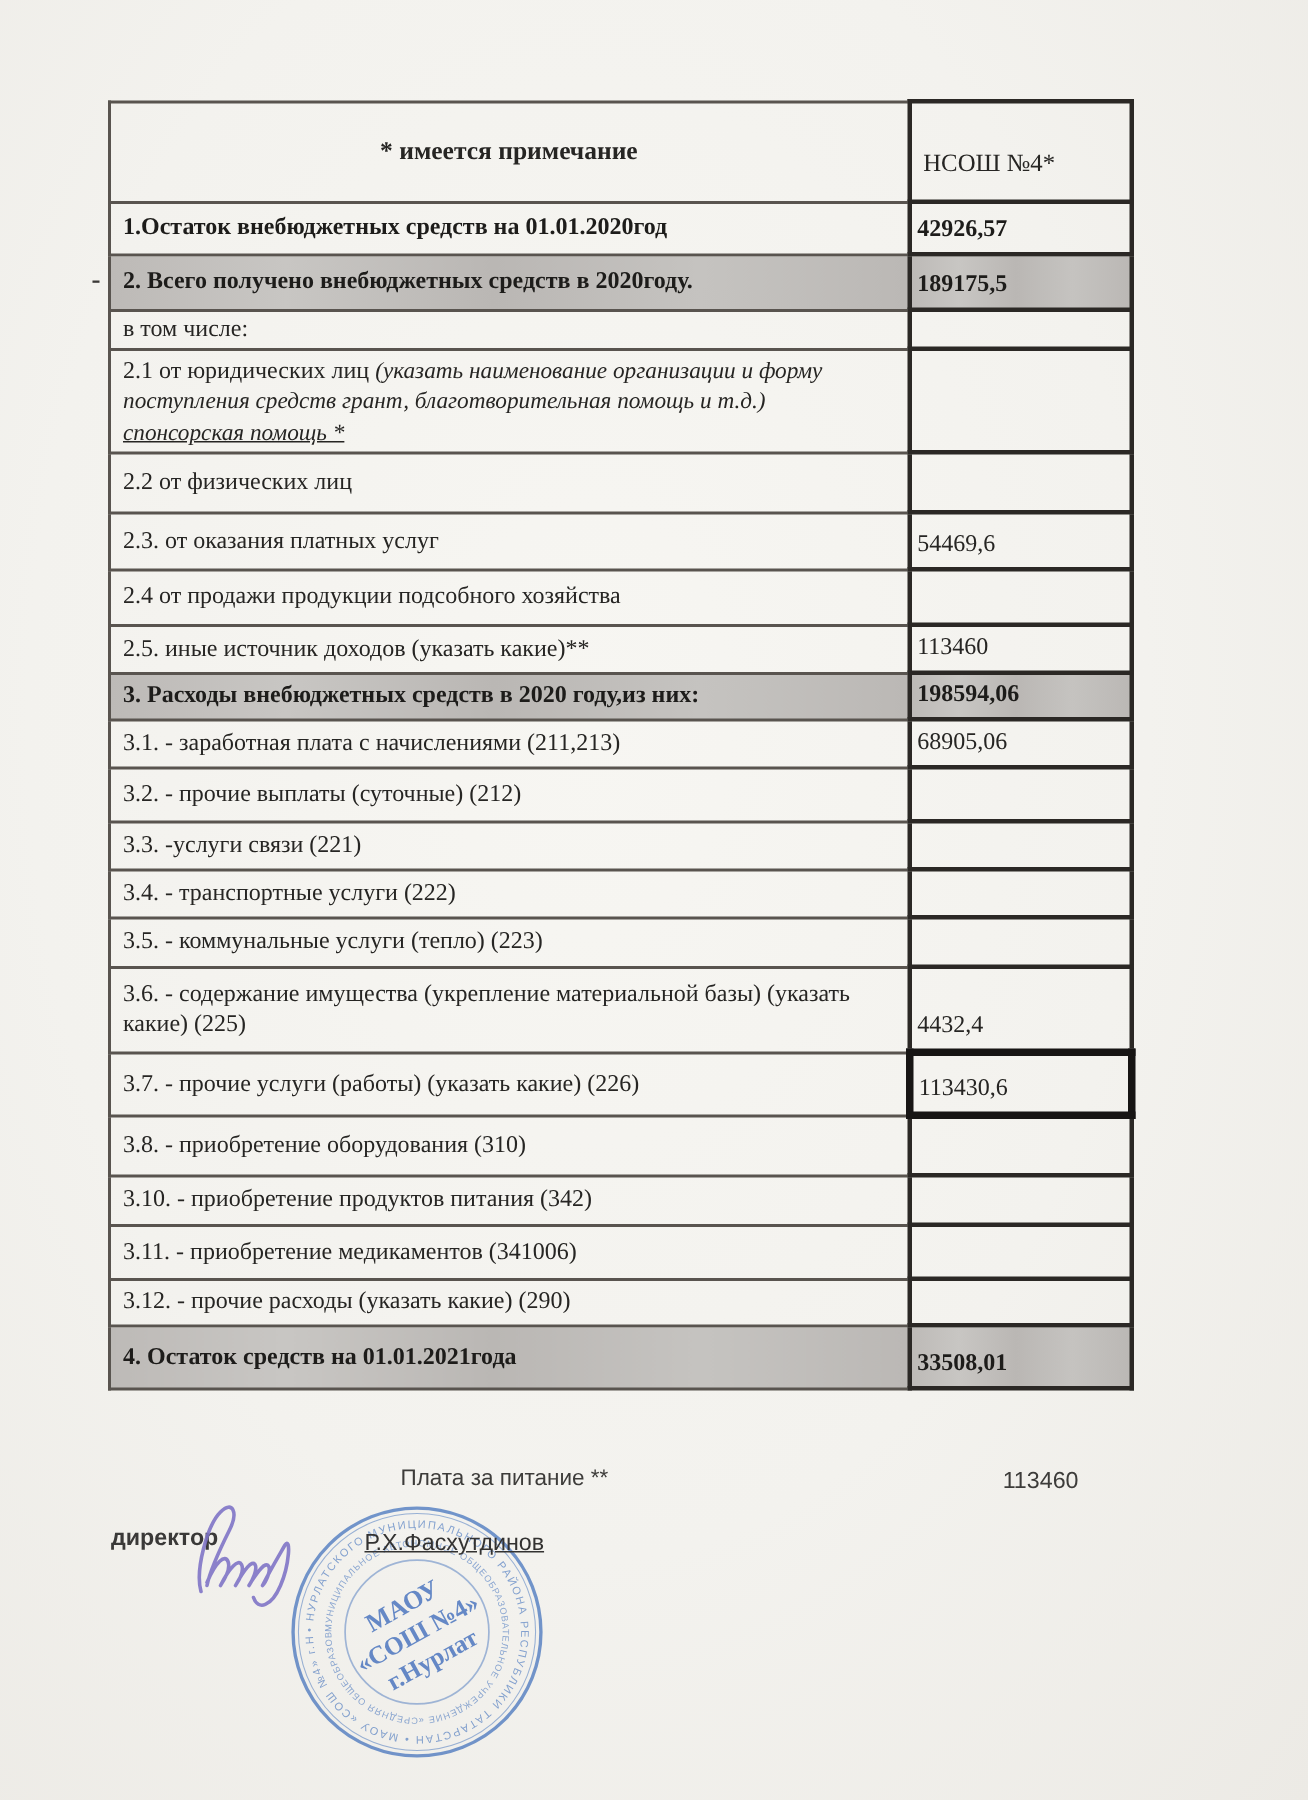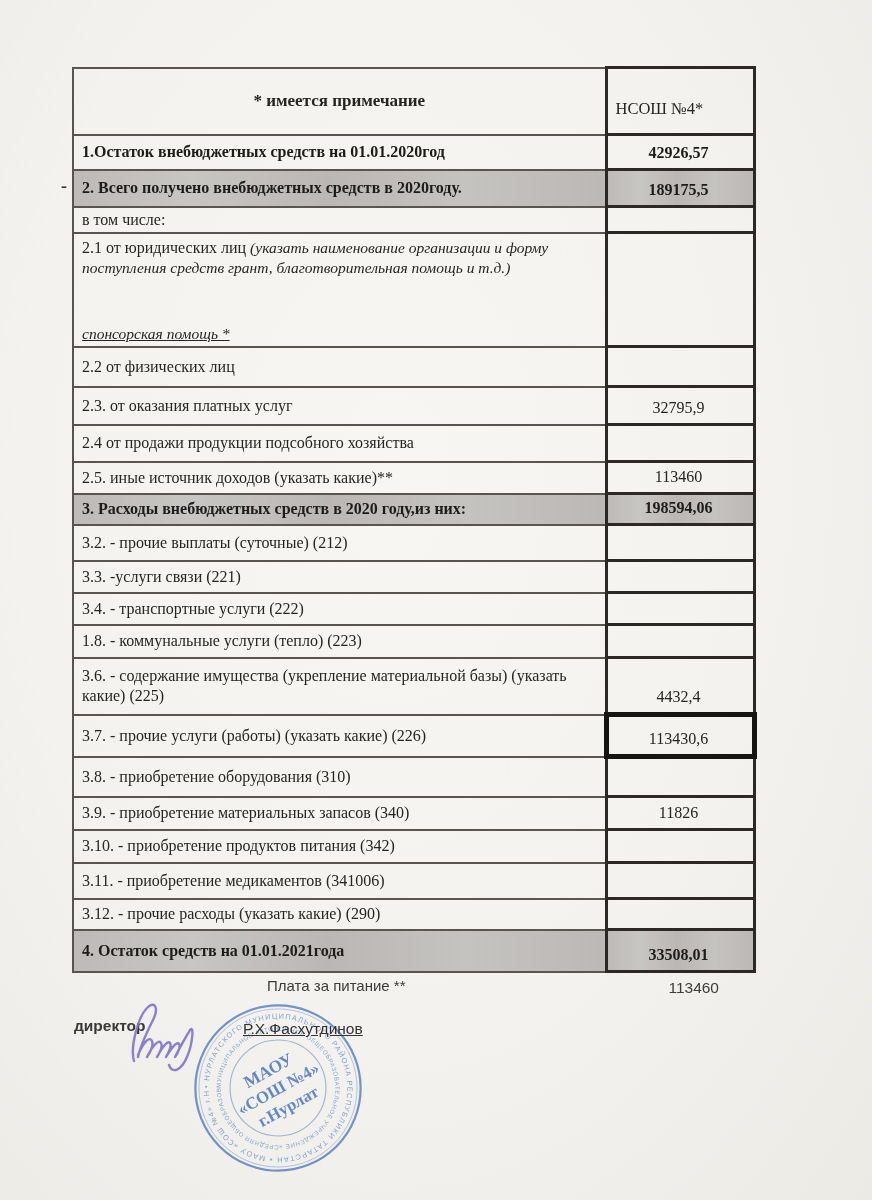--- a/index.html
+++ b/index.html
@@ -16,31 +16,31 @@
     border-collapse:collapse;table-layout:fixed;
   }
   col.c1{width:533px;} col.c2{width:148px;}
   td{padding:2px 8px;overflow:hidden;}
   td.lab{
     border:2px solid #59544f;
     font-size:16px;line-height:1.28;vertical-align:middle;
   }
   td.val{
     border:3px solid #2b2825;
-    font-size:16px;text-align:center;vertical-align:bottom;
+    font-size:16px;text-align:left;vertical-align:bottom;
     padding:3px 7px 6px 4px;
   }
   td.val.thick{border:5px solid #171514;}
   tr.b td{font-weight:bold;color:#1d1c1a;}
   tr.shade td{
     background:linear-gradient(90deg,#bdbab7 0%,#c8c6c3 22%,#bab7b4 48%,#c5c3c0 74%,#bbb8b5 100%);
   }
   td.hl{ text-align:center;font-weight:bold;font-size:17px;vertical-align:middle;}
   td.hr{ vertical-align:bottom;text-align:left;padding:0 8px 14px 8px;font-size:16.5px;}
-  .it{font-style:italic;font-size:15.5px;margin-top:45px;}
+  .it{font-style:italic;font-size:15.5px;}
   .u{text-decoration:underline;display:block;}
   td.multi{vertical-align:top;padding-top:4px;}
   .abs{position:absolute;}
   .sans{font-family:"Liberation Sans", sans-serif;}
   .pen-mark{left:61px;top:176px;font-weight:bold;font-size:18px;color:#3a3836;}
   .meals-label{left:267px;top:977px;font-size:15px;color:#3d3c3a;}
   .meals-value{left:643px;top:979px;width:76px;text-align:right;font-size:15.5px;color:#3d3c3a;}
   .director-label{left:74px;top:1017px;font-size:15.5px;color:#3a3938;font-weight:bold;}
   .director-name{left:243px;top:1020px;font-size:15.5px;color:#333231;z-index:2;text-decoration:underline;}
   .sig{left:118px;top:995px;z-index:3;}
@@ -76,65 +76,65 @@
     <tr style="height:63px">
       <td class="lab multi"><span>2.1 от юридических лиц </span><span class="it">(указать наименование организации и форму поступления средств грант, благотворительная помощь и т.д.)</span><span class="it u">спонсорская помощь *</span></td>
       <td class="val"></td>
     </tr>
     <tr style="height:40px">
       <td class="lab">2.2 от физических лиц</td>
       <td class="val"></td>
     </tr>
     <tr style="height:38px">
       <td class="lab">2.3. от оказания платных услуг</td>
-      <td class="val">32795,9</td>
+      <td class="val">54469,6</td>
     </tr>
     <tr style="height:37px">
       <td class="lab">2.4 от продажи продукции подсобного хозяйства</td>
       <td class="val"></td>
     </tr>
     <tr style="height:32px">
       <td class="lab">2.5. иные источник доходов (указать какие)**</td>
       <td class="val">113460</td>
     </tr>
     <tr class="b shade" style="height:31px">
       <td class="lab">3. Расходы внебюджетных средств в 2020 году,из них:</td>
       <td class="val">198594,06</td>
+    </tr>
+    <tr style="height:32px">
+      <td class="lab">3.1. - заработная плата с начислениями (211,213)</td>
+      <td class="val">68905,06</td>
     </tr>
     <tr style="height:36px">
       <td class="lab">3.2. - прочие выплаты (суточные) (212)</td>
       <td class="val"></td>
     </tr>
     <tr style="height:32px">
       <td class="lab">3.3. -услуги связи (221)</td>
       <td class="val"></td>
     </tr>
     <tr style="height:32px">
       <td class="lab">3.4. - транспортные услуги (222)</td>
       <td class="val"></td>
     </tr>
     <tr style="height:33px">
-      <td class="lab">1.8. - коммунальные услуги (тепло) (223)</td>
+      <td class="lab">3.5. - коммунальные услуги (тепло) (223)</td>
       <td class="val"></td>
     </tr>
     <tr style="height:57px">
       <td class="lab">3.6. - содержание имущества (укрепление материальной базы) (указать какие) (225)</td>
       <td class="val">4432,4</td>
     </tr>
     <tr style="height:42px">
       <td class="lab">3.7. - прочие услуги (работы) (указать какие) (226)</td>
       <td class="val thick">113430,6</td>
     </tr>
     <tr style="height:40px">
       <td class="lab">3.8. - приобретение оборудования (310)</td>
       <td class="val"></td>
-    </tr>
-    <tr style="height:33px">
-      <td class="lab">3.9. - приобретение материальных запасов (340)</td>
-      <td class="val">11826</td>
     </tr>
     <tr style="height:33px">
       <td class="lab">3.10. - приобретение продуктов питания (342)</td>
       <td class="val"></td>
     </tr>
     <tr style="height:36px">
       <td class="lab">3.11. - приобретение медикаментов (341006)</td>
       <td class="val"></td>
     </tr>
     <tr style="height:31px">

